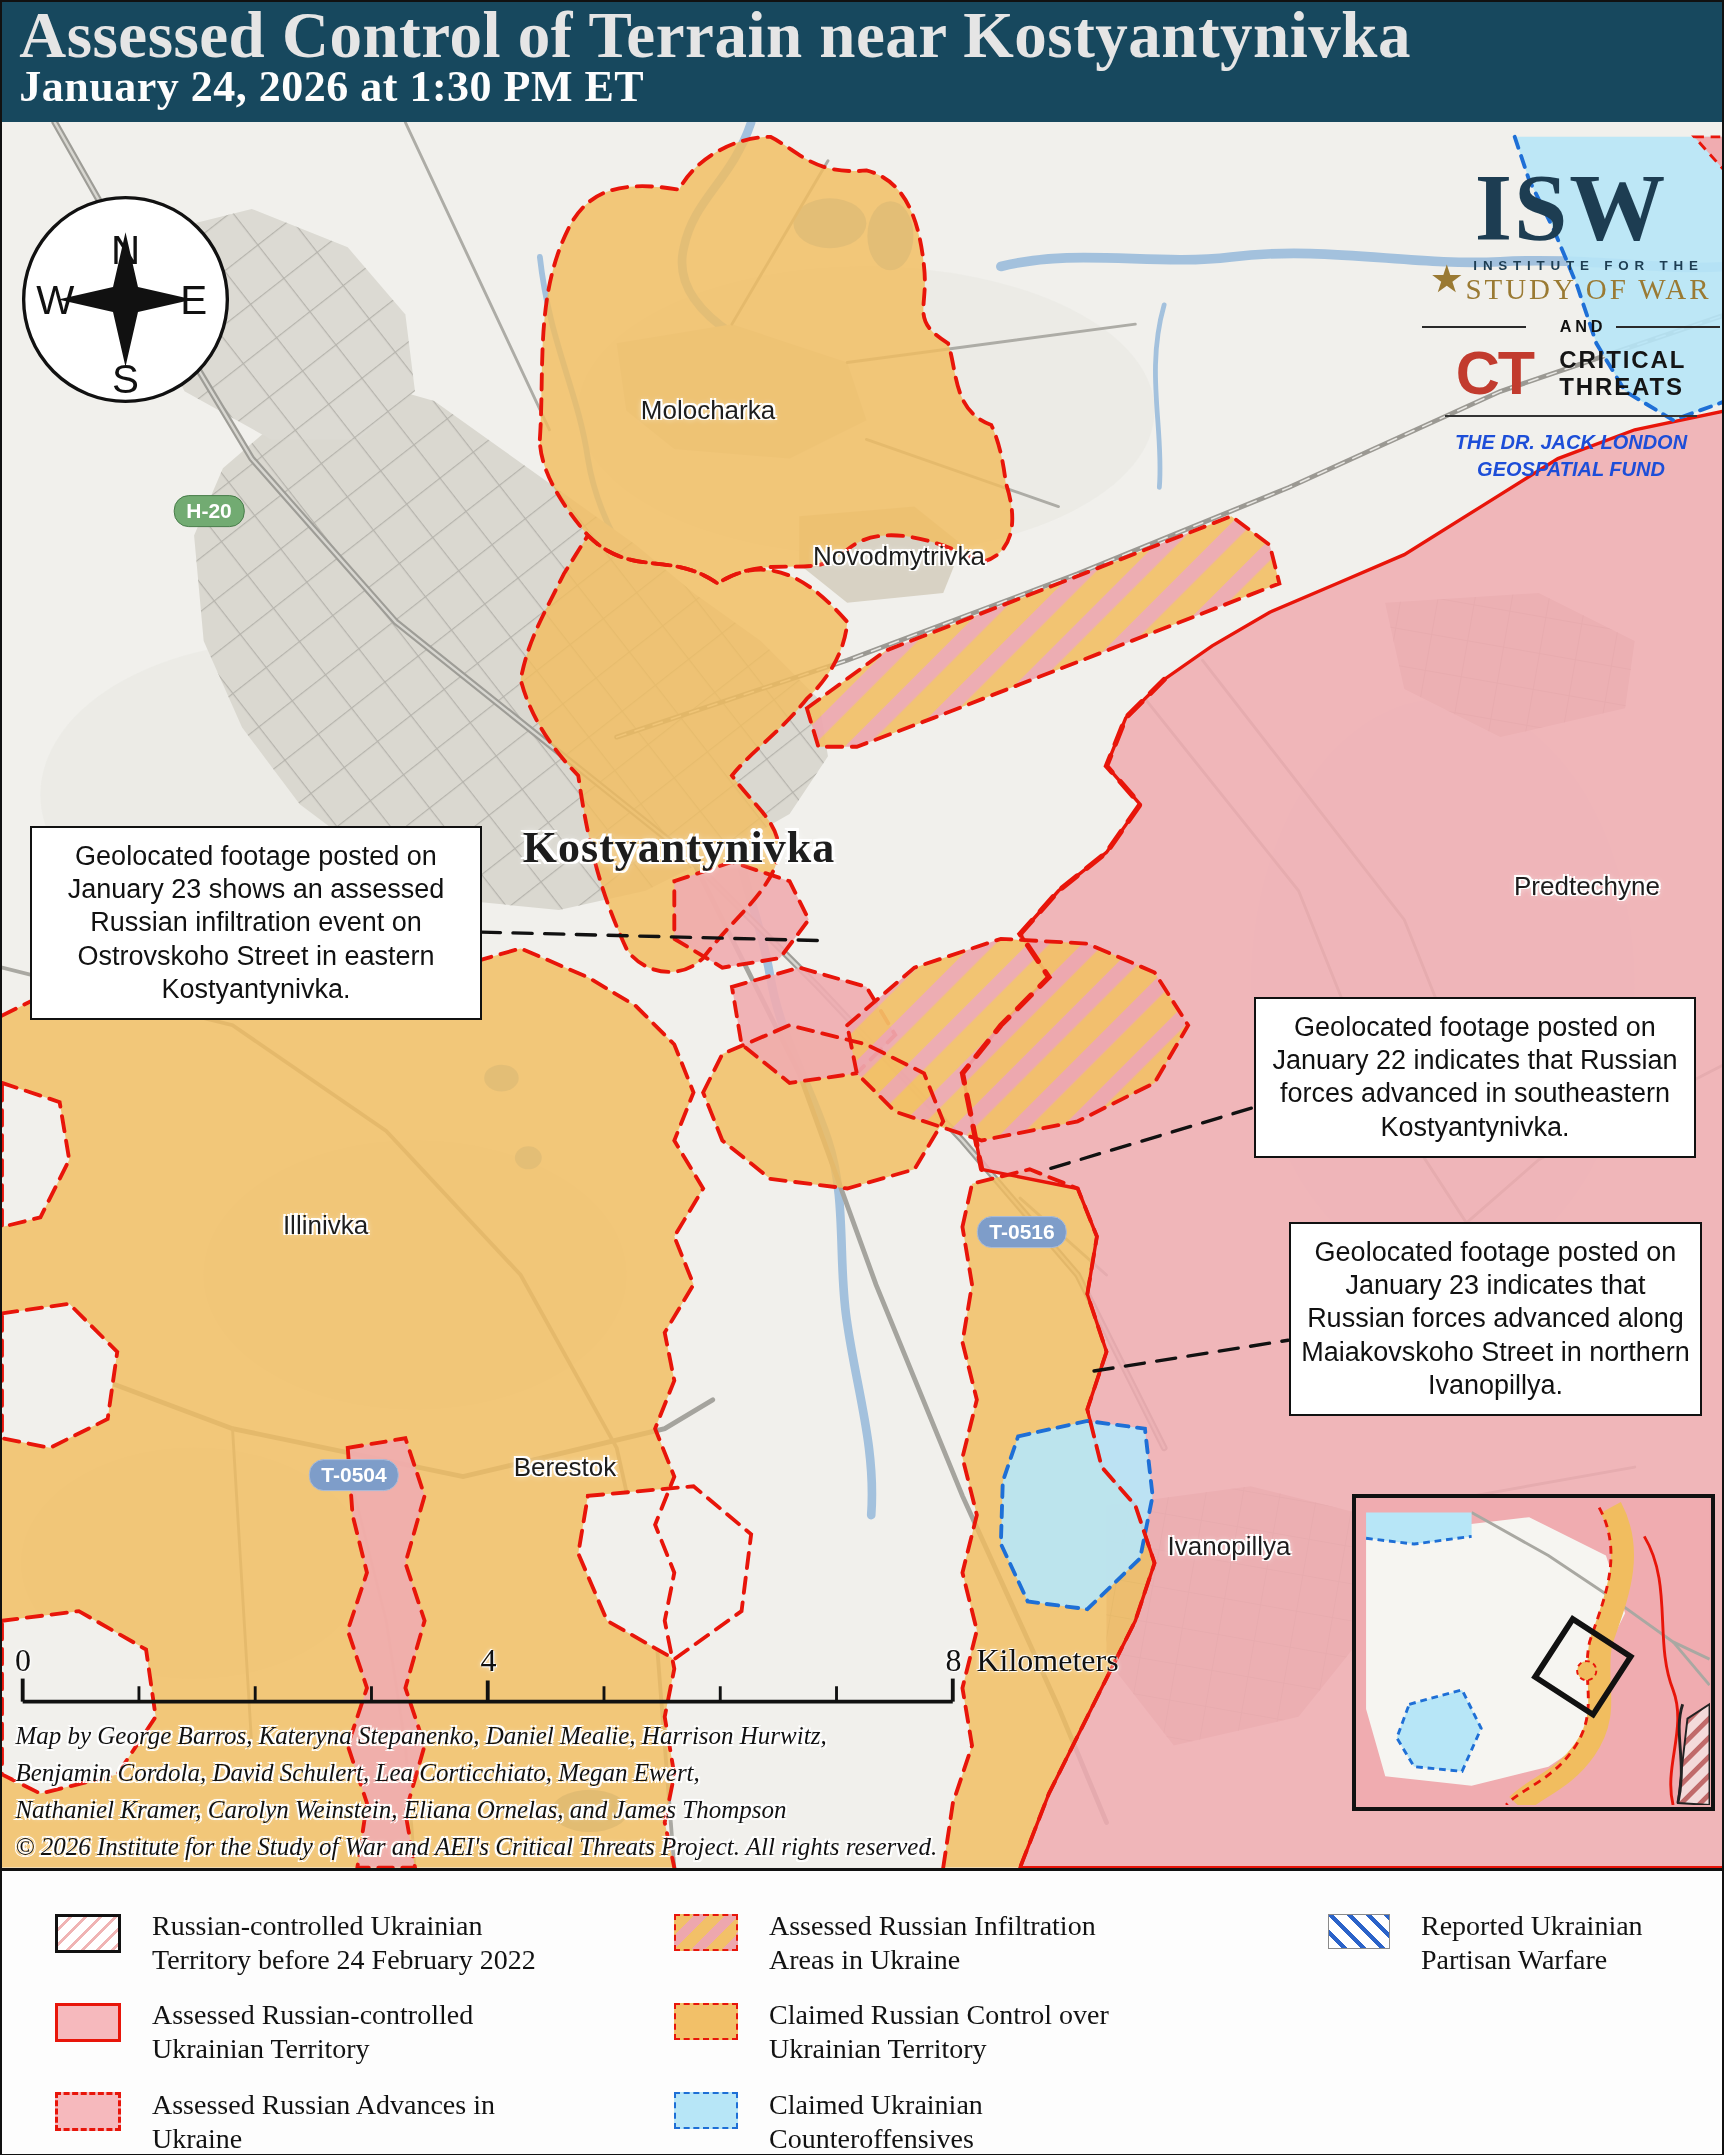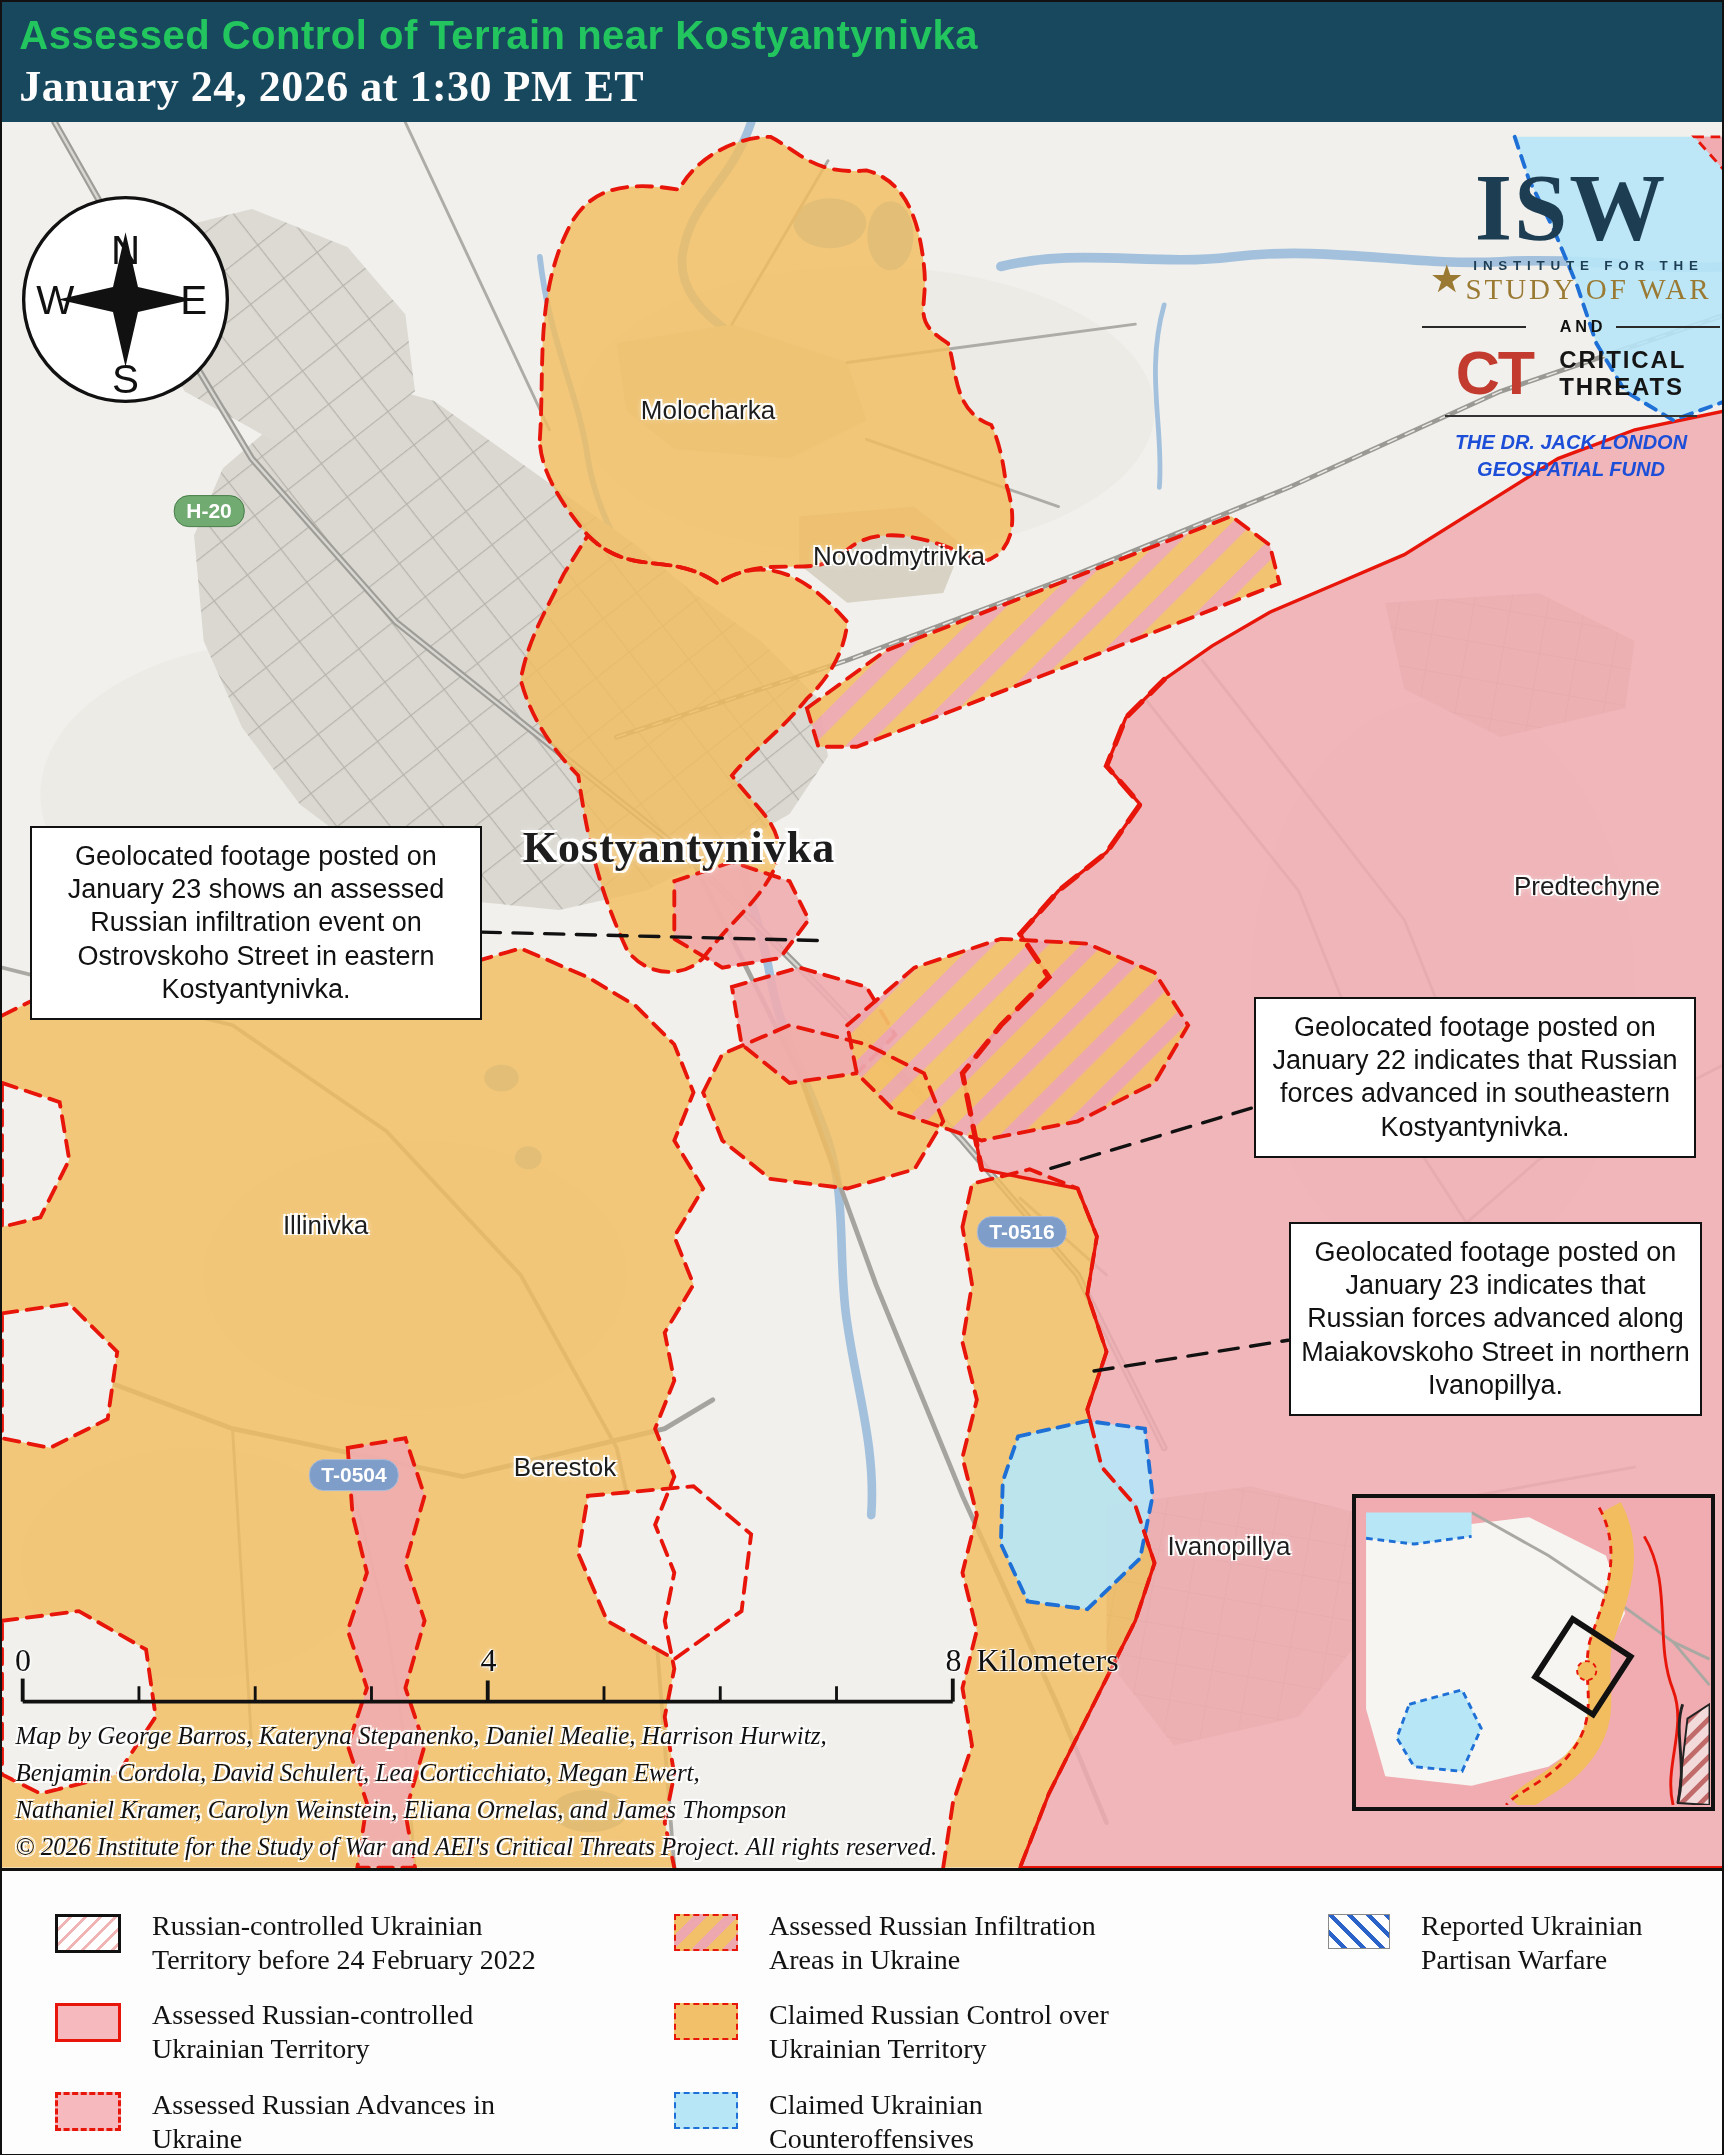--- a/index.html
+++ b/index.html
@@ -2,22 +2,22 @@
 <html><head>
 <meta charset="utf-8">
 <style>
   html,body{margin:0;padding:0;background:#ffffff;}
   #app{position:relative;width:1724px;height:2156px;overflow:hidden;
        font-family:"Liberation Sans",sans-serif;box-sizing:border-box;border:2.9px solid #111;}
 
   
   .titlebar{position:absolute;left:0;top:0;width:100%;height:120px;background:#17485e;
             box-sizing:border-box;padding:5.8px 17.3px 0 17.3px;}
-  .titlebar .t1{font-family:Liberation Sans, sans-serif;font-weight:bold;color:#22c55e;
-                font-size:40px;line-height:54px;letter-spacing:0.5px;white-space:nowrap;}
+  .titlebar .t1{font-family:Liberation Serif, serif;font-weight:bold;color:#e5e5e5;
+                font-size:65px;line-height:54px;letter-spacing:0.5px;white-space:nowrap;}
   .titlebar .t2{font-family:"Liberation Serif",serif;font-weight:bold;color:#fdfdfd;
                 font-size:44px;line-height:50px;letter-spacing:0.5px;white-space:nowrap;}
 
   
   .map-area{position:absolute;left:0;top:120px;width:1724px;height:1746px;overflow:hidden;background:#f1f0ec;}
   .map-area svg.base{position:absolute;left:0;top:0;}
 
   
   .plabel{position:absolute;transform:translate(-50%,-50%);color:#1d1d1d;font-size:26px;font-weight:500;
           white-space:nowrap;

